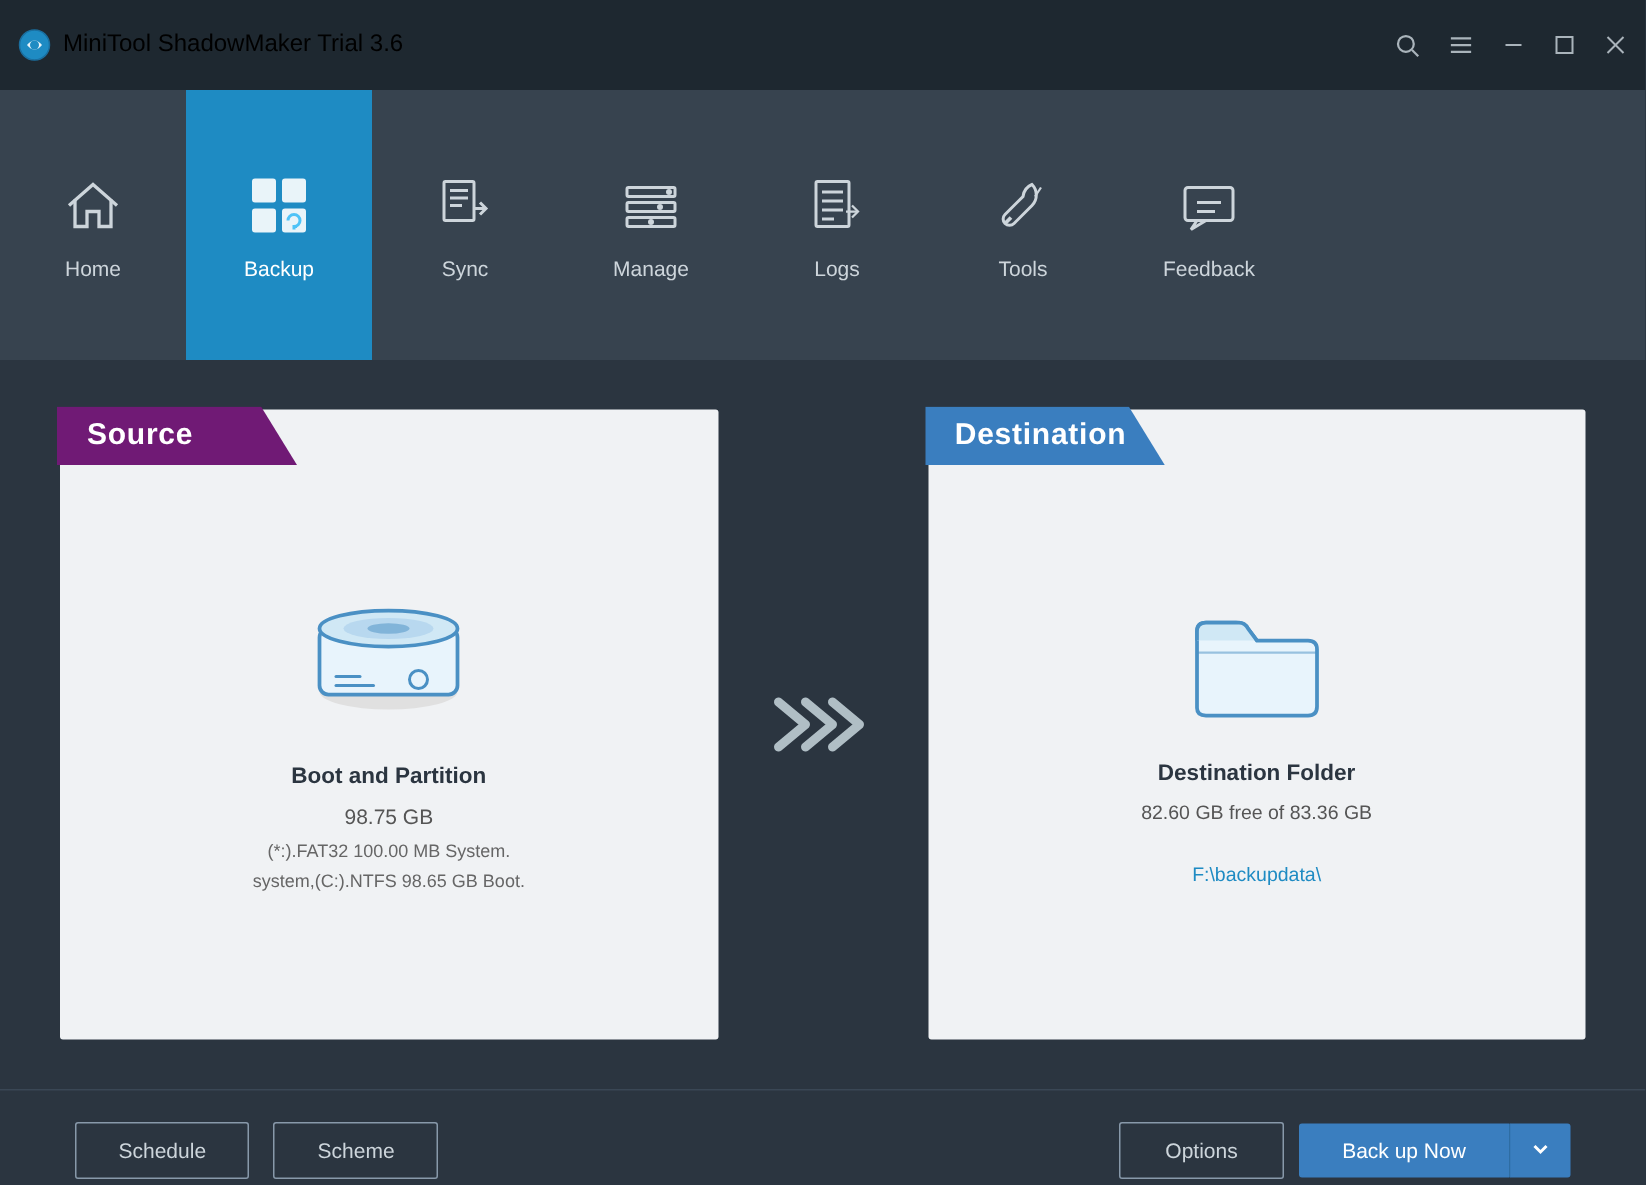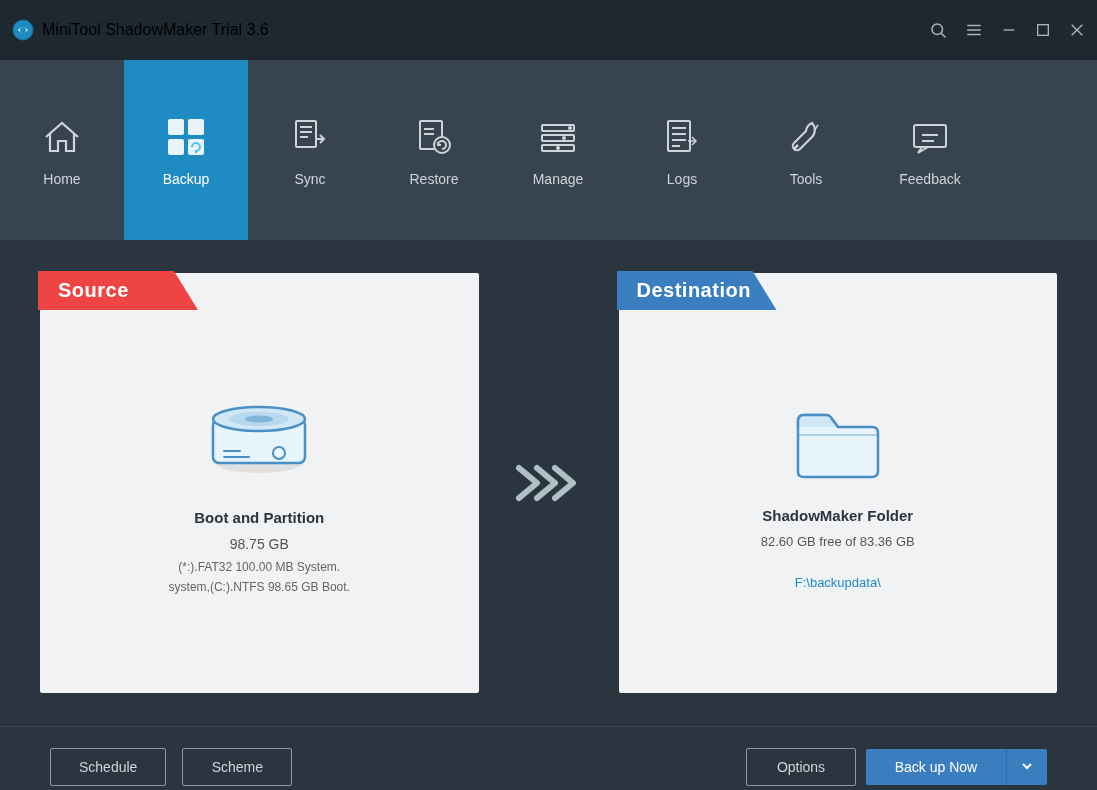--- a/index.html
+++ b/index.html
@@ -98,21 +98,21 @@
       flex-direction: column;
       align-items: center;
       justify-content: center;
       cursor: pointer;
       overflow: visible;
     }
     .card-header {
       position: absolute;
       top: -2px;
       left: -2px;
-      background: #ef4444;
+      background: #701a75;
       color: #fff;
       font-size: 20px;
       font-weight: bold;
       padding: 8px 24px 8px 20px;
       clip-path: polygon(0 0, 85% 0, 100% 100%, 0% 100%);
       min-width: 160px;
       letter-spacing: 0.5px;
     }
     .card-header.destination {
       background: #3a7ebf;
@@ -305,33 +305,20 @@
         <rect x="8" y="6" width="20" height="26" rx="1"></rect>
         <line x1="12" y1="12" x2="24" y2="12"></line>
         <line x1="12" y1="17" x2="24" y2="17"></line>
         <line x1="12" y1="22" x2="20" y2="22"></line>
         <path d="M28 24 L36 24 M32 20 L36 24 L32 28" stroke-width="2"></path>
       </svg>
     </div>
     <span class="nav-label">Sync</span>
   </div>
 
-  <div class="nav-item">
-    <div class="nav-icon">
-      <svg width="44" height="44" viewBox="0 0 44 44" fill="none" stroke="#cdd5db" stroke-width="2">
-        <rect x="8" y="6" width="22" height="28" rx="1"></rect>
-        <circle cx="30" cy="30" r="8" fill="#37434f" stroke="#cdd5db" stroke-width="2"></circle>
-        <path d="M26 30 a4 4 0 1 1 4 4" stroke="#cdd5db" stroke-width="2" fill="none"></path>
-        <polyline points="26,27 26,30 29,30" stroke="#cdd5db" stroke-width="1.8" fill="none"></polyline>
-        <line x1="12" y1="14" x2="22" y2="14"></line>
-        <line x1="12" y1="19" x2="22" y2="19"></line>
-      </svg>
-    </div>
-    <span class="nav-label">Restore</span>
-  </div>
 
   <div class="nav-item">
     <div class="nav-icon">
       <svg width="44" height="44" viewBox="0 0 44 44" fill="none" stroke="#cdd5db" stroke-width="2">
         <rect x="6" y="10" width="32" height="6" rx="1"></rect>
         <rect x="6" y="20" width="32" height="6" rx="1"></rect>
         <rect x="6" y="30" width="32" height="6" rx="1"></rect>
         <circle cx="34" cy="13" r="2" fill="#cdd5db" stroke="none"></circle>
         <circle cx="28" cy="23" r="2" fill="#cdd5db" stroke="none"></circle>
         <circle cx="22" cy="33" r="2" fill="#cdd5db" stroke="none"></circle>
@@ -421,21 +408,21 @@
       <div class="card-content">
         <div class="card-icon">
 
           <svg width="100" height="90" viewBox="0 0 100 90">
             <path d="M10 30 L10 75 Q10 80 16 80 L84 80 Q90 80 90 74 L90 36 Q90 30 84 30 L50 30 L44 22 Q42 18 36 18 L16 18 Q10 18 10 24 Z" fill="#e8f4fc" stroke="#4a90c4" stroke-width="2.5"></path>
             <path d="M10 38 L90 38" stroke="#4a90c4" stroke-width="1.5" opacity="0.5"></path>
 
             <path d="M10 30 L10 24 Q10 18 16 18 L38 18 Q42 18 44 22 L50 30" fill="#d0e8f5" stroke="#4a90c4" stroke-width="2.5"></path>
           </svg>
         </div>
-        <div class="card-title">ShadowMaker Folder</div>
+        <div class="card-title">Destination Folder</div>
         <div class="card-free">82.60 GB free of 83.36 GB</div>
         <div class="card-path">F:\backupdata\</div>
       </div>
     </div>
   </div>
 
 </div>
 
 <div id="bottom-bar">
   <div id="bottom-left">

